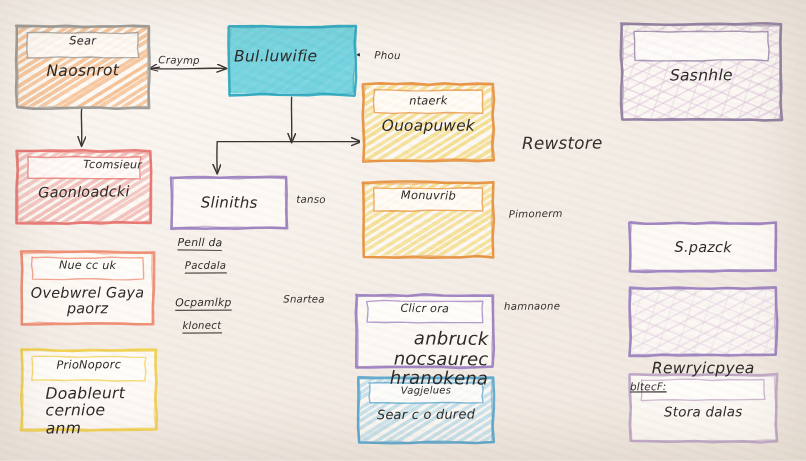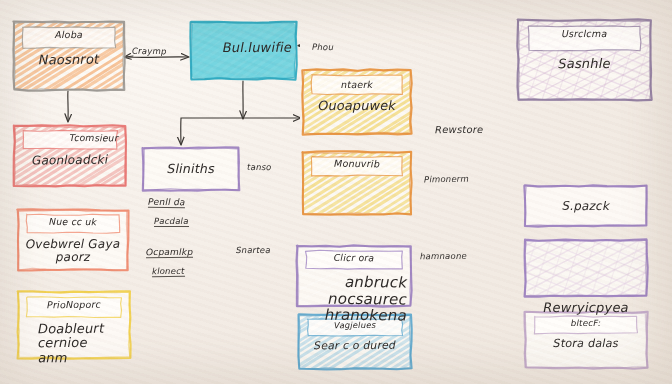--- a/index.html
+++ b/index.html
@@ -1245,28 +1245,27 @@
       <path d="M580,297 C579.5,304 580.6,308 580,310" marker-end="url(#ah)"></path>
 
       <path d="M352,307 C351.6,311 352.5,313 352,314" marker-end="url(#ah)"></path>
 
       <path d="M337,40 L355,40" stroke-width="1.0"></path>
     </g>
   </svg>
 
   <div id="nodes">
       <div class="node" style="left: 14px; top: 22px; width: 110px; height: 68px;">
-        <div class="ttl hand" style="top: 6.8px; font-size: 9.5px; text-align: center; transform: rotate(0.15deg);">Aloba</div>
+        <div class="ttl hand" style="top: 6.8px; font-size: 9.5px; text-align: center; transform: rotate(0.15deg);">Sear</div>
         <div class="ttl hand" style="top: 31.28px; font-size: 13px; text-align: center; white-space: normal; line-height: 1.1; padding: 0px 4px; box-sizing: border-box; transform: rotate(-0.67deg);">Naosnrot</div>
       </div>
       <div class="node" style="left: 191px; top: 22px; width: 105px; height: 57px;">
-        <div class="ttl hand" style="top: 19.38px; font-size: 13px; text-align: right; white-space: normal; line-height: 1.1; padding: 0px 4px; box-sizing: border-box; transform: rotate(-0.28deg);">Bul.luwifie</div>
+        <div class="ttl hand" style="top: 19.38px; font-size: 13px; text-align: left; white-space: normal; line-height: 1.1; padding: 0px 4px; box-sizing: border-box; transform: rotate(-0.28deg);">Bul.luwifie</div>
       </div>
       <div class="node" style="left: 518px; top: 20px; width: 133px; height: 80px;">
-        <div class="ttl hand" style="top: 8px; font-size: 9.5px; text-align: center; transform: rotate(0.14deg);">Usrclcma</div>
         <div class="ttl hand" style="top: 36.8px; font-size: 13px; text-align: center; white-space: normal; line-height: 1.1; padding: 0px 4px; box-sizing: border-box; transform: rotate(-0.39deg);">Sasnhle</div>
       </div>
       <div class="node" style="left: 14px; top: 126px; width: 112px; height: 60px;">
         <div class="ttl hand" style="top: 6px; font-size: 9.3px; text-align: center; transform: rotate(0.41deg); padding-left: 48px;">Tcomsieur</div>
         <div class="ttl hand" style="top: 27.6px; font-size: 12px; text-align: center; white-space: normal; line-height: 1.1; padding: 0px 4px; box-sizing: border-box; transform: rotate(-0.77deg);">Gaonloadcki</div>
       </div>
       <div class="node" style="left: 143px; top: 148px; width: 96px; height: 42px;">
         <div class="ttl hand" style="top: 14.28px; font-size: 12.6px; text-align: center; white-space: normal; line-height: 1.1; padding: 0px 4px; box-sizing: border-box; transform: rotate(0.23deg);">Sliniths</div>
       </div>
       <div class="node" style="left: 303px; top: 70px; width: 108px; height: 64px;">
@@ -1292,28 +1291,28 @@
       </div>
       <div class="node" style="left: 18px; top: 292px; width: 112px; height: 66px;">
         <div class="ttl hand" style="top: 6.6px; font-size: 9.5px; text-align: center; transform: rotate(-0.54deg);">PrioNoporc</div>
         <div class="ttl hand" style="top: 30.36px; font-size: 13px; white-space: normal; line-height: 1.1; padding: 0px 20px; box-sizing: border-box; transform: rotate(-0.43deg);">Doableurt cernioe anm</div>
       </div>
       <div class="node" style="left: 299px; top: 315px; width: 112px; height: 54px;">
         <div class="ttl hand" style="top: 5.4px; font-size: 8.37px; text-align: center; transform: rotate(-0.53deg);">Vagjelues</div>
         <div class="ttl hand" style="top: 24.84px; font-size: 10.8px; text-align: center; white-space: normal; line-height: 1.1; padding: 0px 4px; box-sizing: border-box; transform: rotate(-0.44deg);">Sear  c o dured</div>
       </div>
       <div class="node" style="left: 525px; top: 312px; width: 122px; height: 56px;">
-        <div class="ttl hand" style="top: 5.6px; font-size: 8.68px; text-align: center; transform: rotate(-0.15deg);">bltecF:</div>
+        <div class="ttl hand" style="top: 5.6px; font-size: 8.68px; text-align: left; transform: rotate(-0.15deg); text-decoration: underline;">bltecF:</div>
         <div class="ttl hand" style="top: 25.76px; font-size: 11.2px; text-align: center; white-space: normal; line-height: 1.1; padding: 0px 4px; box-sizing: border-box; transform: rotate(-0.11deg);">Stora dalas</div>
       </div>
     </div>
   <div id="labels">
       <div class="edgelabel hand" style="left: 132px; top: 46px; font-size: 8.5px; transform: rotate(0.66deg);">Craymp</div>
       <div class="edgelabel hand" style="left: 312px; top: 42px; font-size: 8.5px; transform: rotate(0.85deg);">Phou</div>
-      <div class="edgelabel hand" style="left: 435px; top: 124px; font-size: 10px; transform: rotate(-0.34deg); font-style: italic;">Rewstore</div>
+      <div class="edgelabel hand" style="left: 435px; top: 112px; font-size: 14px; transform: rotate(-0.34deg); font-style: italic;">Rewstore</div>
       <div class="edgelabel hand" style="left: 247px; top: 162px; font-size: 8.5px; transform: rotate(0.66deg);">tanso</div>
       <div class="edgelabel hand" style="left: 424px; top: 174px; font-size: 8.5px; transform: rotate(-0.99deg);">Pimonerm</div>
       <div class="edgelabel hand" style="left: 236px; top: 245px; font-size: 8.5px; transform: rotate(0.06deg);">Snartea</div>
       <div class="edgelabel hand" style="left: 420px; top: 251px; font-size: 8.5px; transform: rotate(-0.43deg);">hamnaone</div>
       <div class="note" style="left: 148px; top: 190px;"><div class="hand" style="font-size: 9px; border-bottom: 1px solid rgb(85, 80, 76); display: inline-block; transform: rotate(0.74deg);">Penll da</div><br><div class="hand" style="font-size: 8.5px; margin-top: 4px; margin-left: 6px; border-bottom: 1px solid rgb(85, 80, 76); display: inline-block; transform: rotate(-0.15deg);">Pacdala</div></div>
       <div class="note" style="left: 146px; top: 240px;"><div class="hand" style="font-size: 9px; border-bottom: 1px solid rgb(85, 80, 76); display: inline-block; transform: rotate(-0.33deg);">Ocpamlkp</div><br><div class="hand" style="font-size: 8.5px; margin-top: 4px; margin-left: 6px; border-bottom: 1px solid rgb(85, 80, 76); display: inline-block; transform: rotate(-0.61deg);">klonect</div></div>
     </div>
 
   <div id="grain"></div>
   <div id="vignette"></div>

